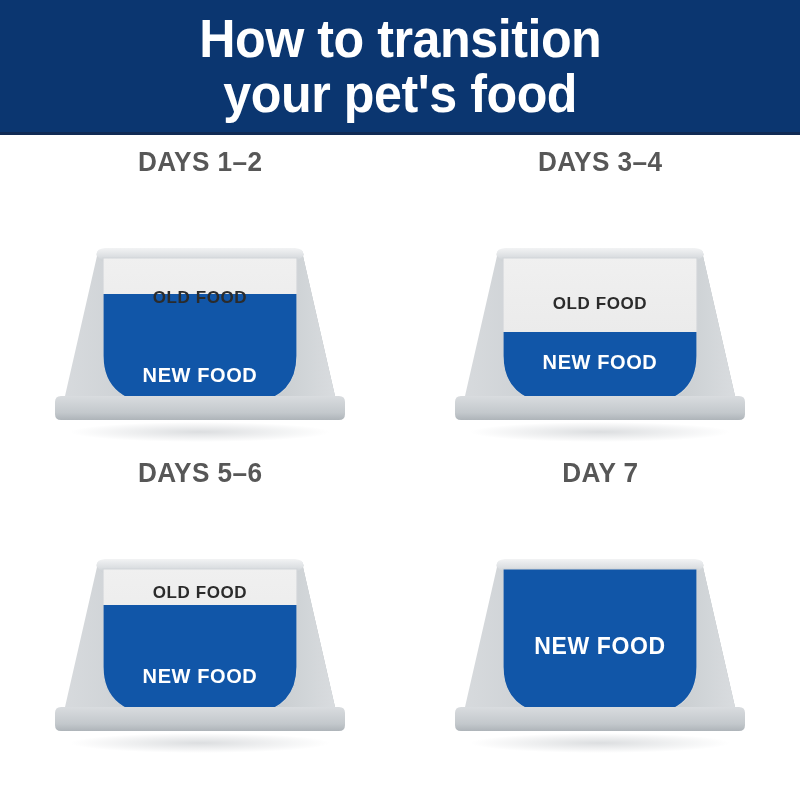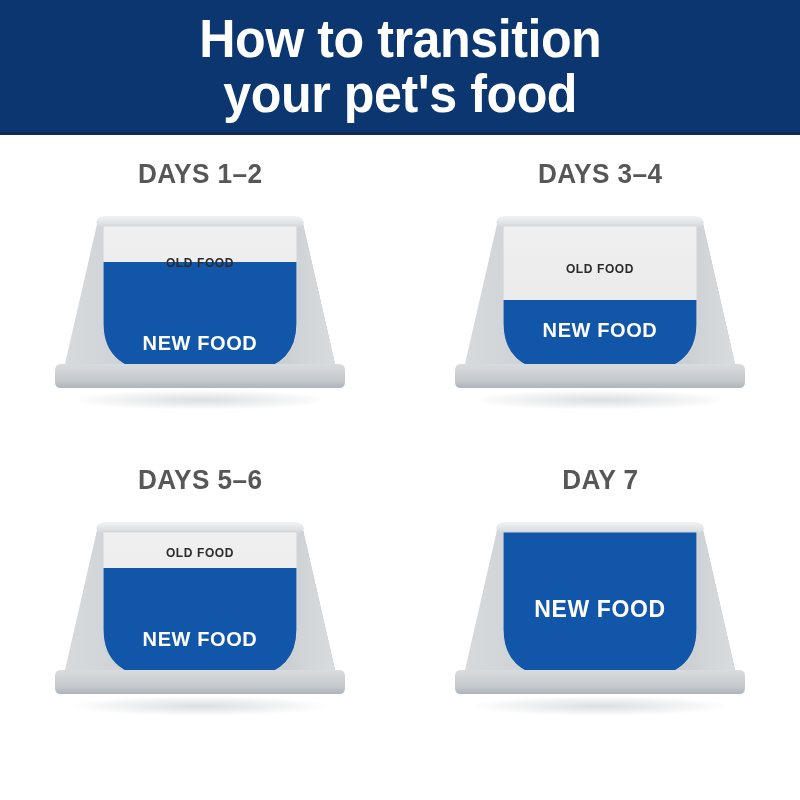--- a/index.html
+++ b/index.html
@@ -48,21 +48,22 @@
     display: grid;
     grid-template-columns: 1fr 1fr;
     grid-template-rows: 1fr 1fr;
     background: #ffffff;
   }
   .stage {
     position: relative;
     display: flex;
     flex-direction: column;
     align-items: center;
-    padding-top: 24px;
+    padding-top: 12px;
+    gap: 44px;
   }
   .stage-label {
     color: #575757;
     font-weight: bold;
     font-size: 27px;
     letter-spacing: 0.4px;
     text-transform: uppercase;
     margin: 0 0 14px 0;
     font-family: "Liberation Sans", "DejaVu Sans", sans-serif;
     transform: scaleX(0.97);
@@ -81,21 +82,21 @@
     position: absolute;
     left: 0;
     width: 100%;
     text-align: center;
     font-weight: bold;
     font-family: "Liberation Sans", "DejaVu Sans", sans-serif;
     pointer-events: none;
   }
   .old-label {
     color: #2b2b2b;
-    font-size: 12px;
+    font-size: 17px;
     letter-spacing: 0.6px;
   }
   .new-label {
     color: #ffffff;
     font-size: 20px;
     letter-spacing: 0.6px;
   }
 </style>
 </head>
 <body>

